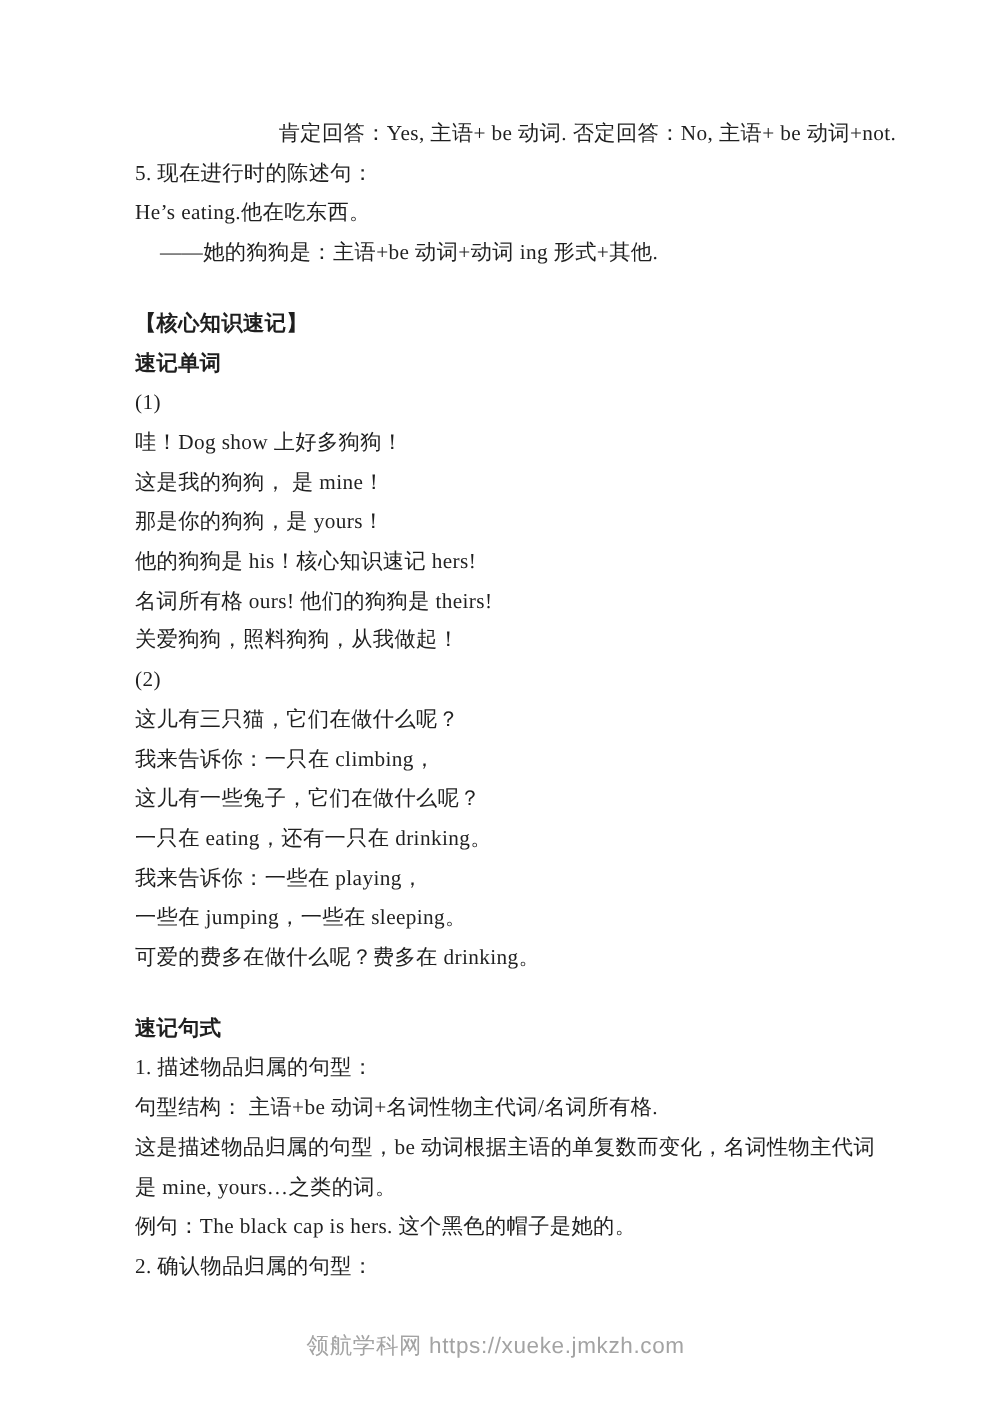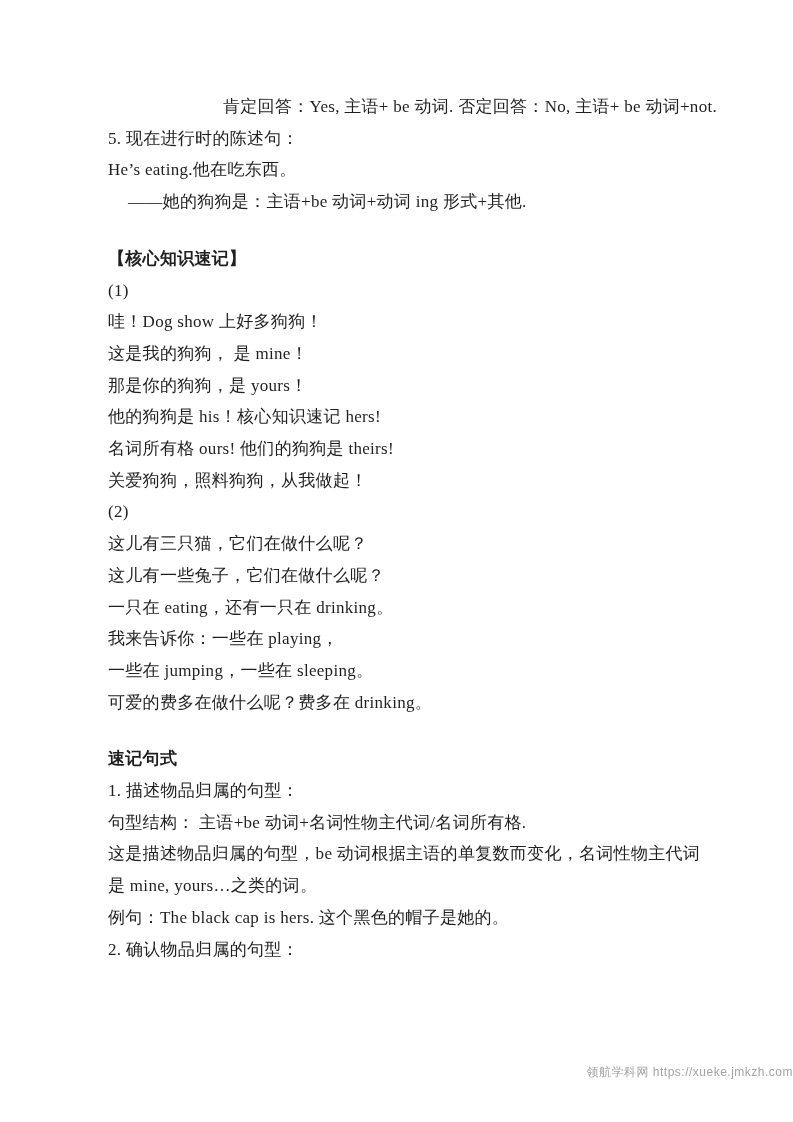--- a/index.html
+++ b/index.html
@@ -27,50 +27,52 @@
   }
   .bold { font-weight: bold; }
   .indent-deep { padding-left: 115px; font-family: Liberation Serif, serif; }
   .indent-dash { padding-left: 20px; }
   .spacer { height: 25px; }
   .footer {
     position: absolute;
     left: 0;
     right: 0;
     top: 1064px;
-    text-align: right;
+    text-align: center;
     font-family: "Liberation Sans", "DejaVu Sans", sans-serif;
-    font-size: 12px;
+    font-size: 18px;
     letter-spacing: 0.5px;
   }
 </style>
 </head>
 <body style="background: rgb(255, 255, 255); color: rgb(31, 31, 31);">
 
 <div class="doc">
 
   <p class="indent-deep">肯定回答：Yes, 主语+ be 动词. 否定回答：No, 主语+ be 动词+not.</p>
   <p>5. 现在进行时的陈述句：</p>
   <p>He’s eating.他在吃东西。</p>
   <p class="indent-dash">——她的狗狗是：主语+be 动词+动词 ing 形式+其他.</p>
 
   <div class="spacer"></div>
 
   <p class="bold">【核心知识速记】</p>
+  <p class="bold">速记单词</p>
 
   <p>(1)</p>
   <p>哇！Dog show 上好多狗狗！</p>
   <p>这是我的狗狗， 是 mine！</p>
   <p>那是你的狗狗，是 yours！</p>
   <p>他的狗狗是 his！核心知识速记 hers!</p>
   <p>名词所有格 ours! 他们的狗狗是 theirs!</p>
   <p>关爱狗狗，照料狗狗，从我做起！</p>
 
   <p>(2)</p>
   <p>这儿有三只猫，它们在做什么呢？</p>
+  <p>我来告诉你：一只在 climbing，</p>
   <p>这儿有一些兔子，它们在做什么呢？</p>
   <p>一只在 eating，还有一只在 drinking。</p>
   <p>我来告诉你：一些在 playing，</p>
   <p>一些在 jumping，一些在 sleeping。</p>
   <p>可爱的费多在做什么呢？费多在 drinking。</p>
 
   <div class="spacer"></div>
 
   <p class="bold">速记句式</p>
   <p>1. 描述物品归属的句型：</p>

